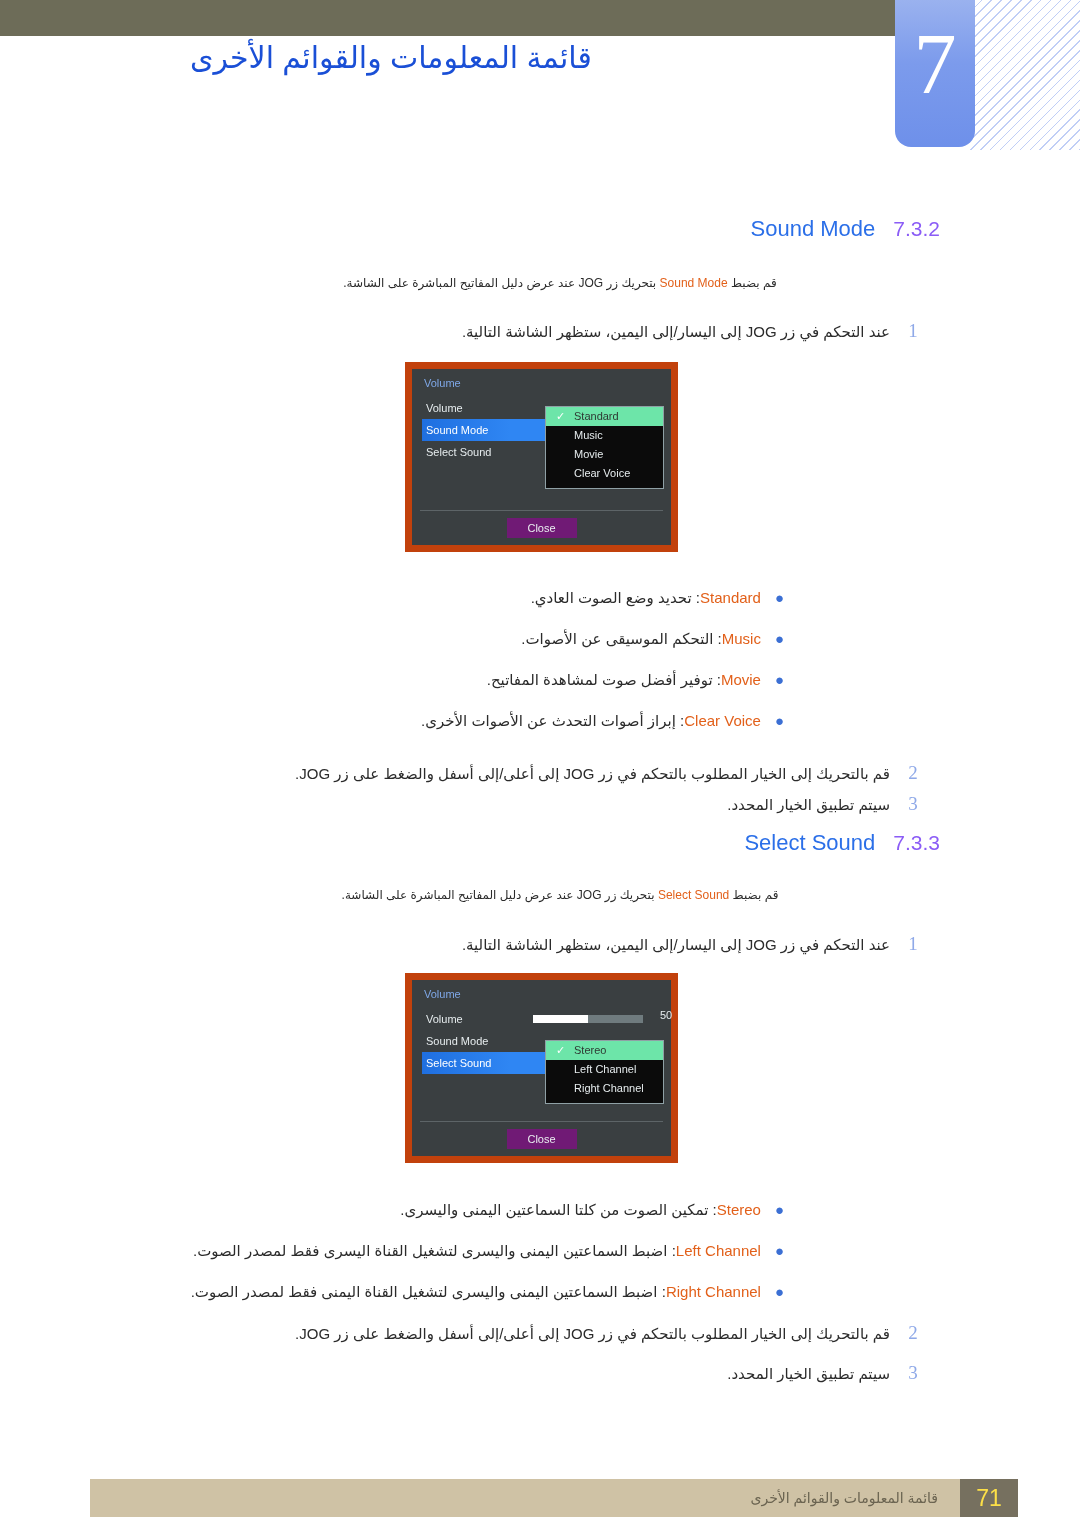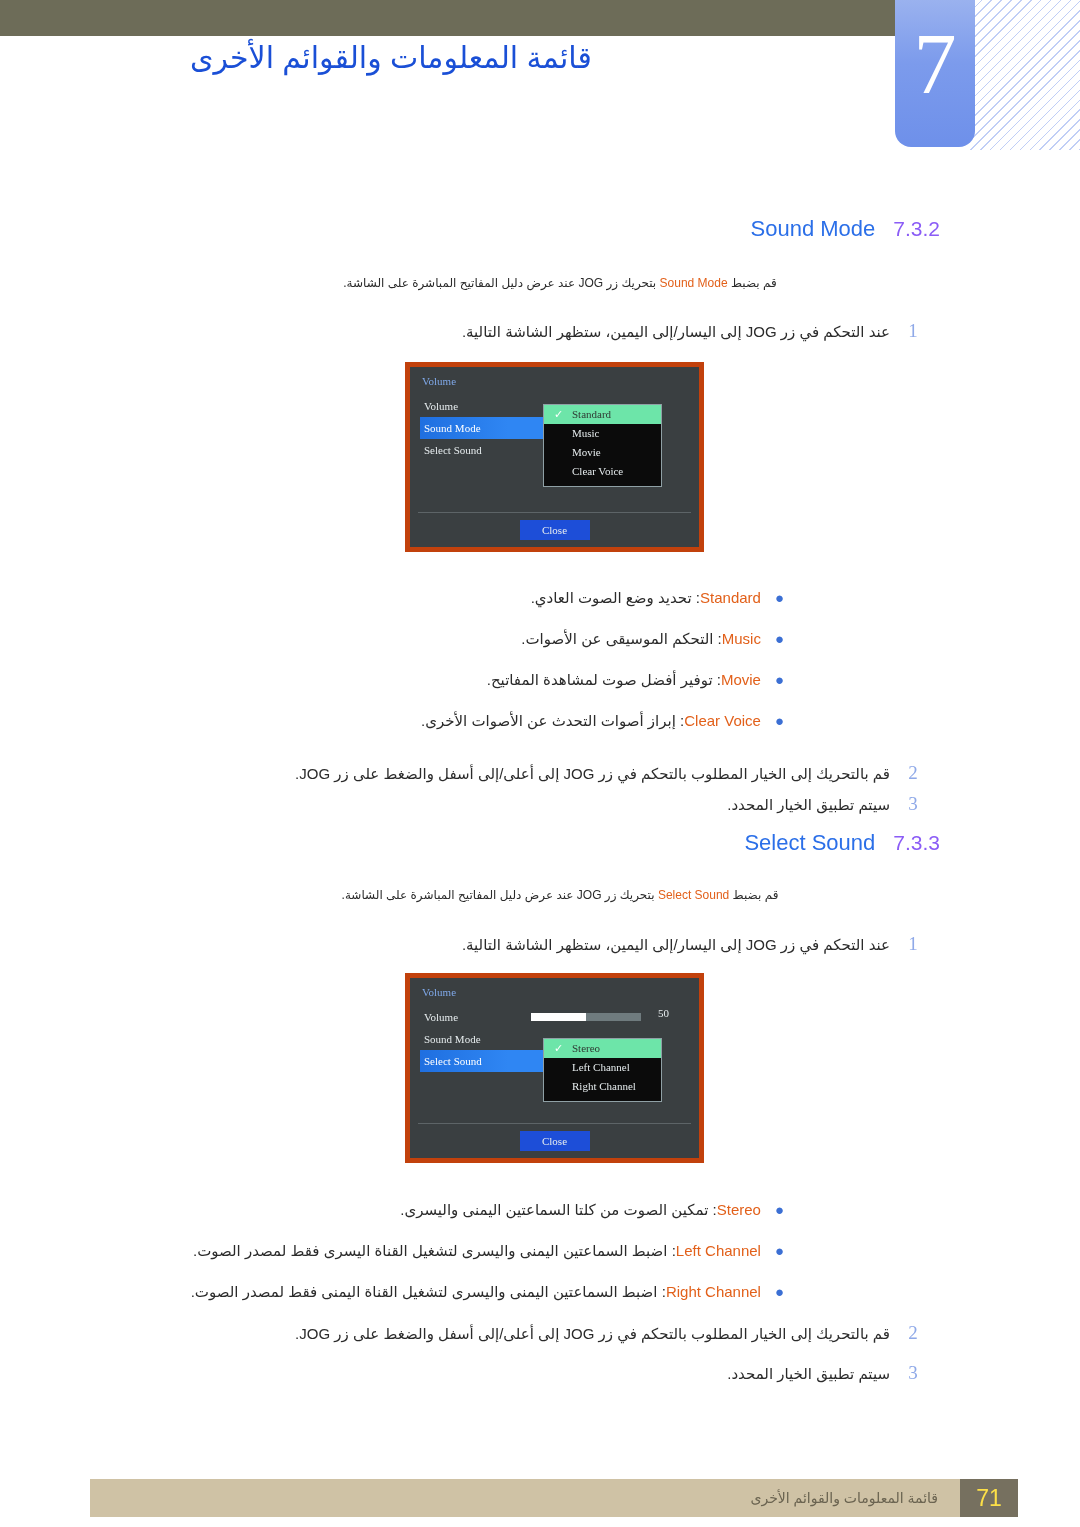--- a/index.html
+++ b/index.html
@@ -137,29 +137,29 @@
     color: #3b6fd4;
     font-size: 15px;
     line-height: 22px;
   }
   .bullet-text { white-space: nowrap; color: #2b2b2b; }
   .bullet-text .en { color: #e2601a; }
 
   
   .osd {
     position: absolute;
-    width: 299px;
+    width: 273px;
     height: 190px;
     background: #3a3f41;
-    border: 5px solid #c2410c;
+    border: 7px solid #c2410c;
     box-sizing: border-box;
     direction: ltr;
     font-size: 11px;
     color: #e9eef0;
-    font-family: Liberation Serif, serif;
+    font-family: Liberation Sans, sans-serif;
   }
   .osd-title {
     position: absolute;
     left: 12px;
     top: 8px;
     font-size: 11px;
     color: #7fa8e8;
   }
   .osd-menu {
     position: absolute;
@@ -216,21 +216,21 @@
   }
   .osd-close {
     position: absolute;
     left: 50%;
     transform: translateX(-50%);
     bottom: 7px;
     width: 70px;
     height: 20px;
     line-height: 20px;
     text-align: center;
-    background: #1d4ed8;
+    background: #701a75;
     color: #e9eef0;
     font-size: 11px;
   }
   .osd-slider {
     position: absolute;
     left: 121px;
     top: 35px;
     width: 110px;
     height: 8px;
     background: #6f7b7e;

